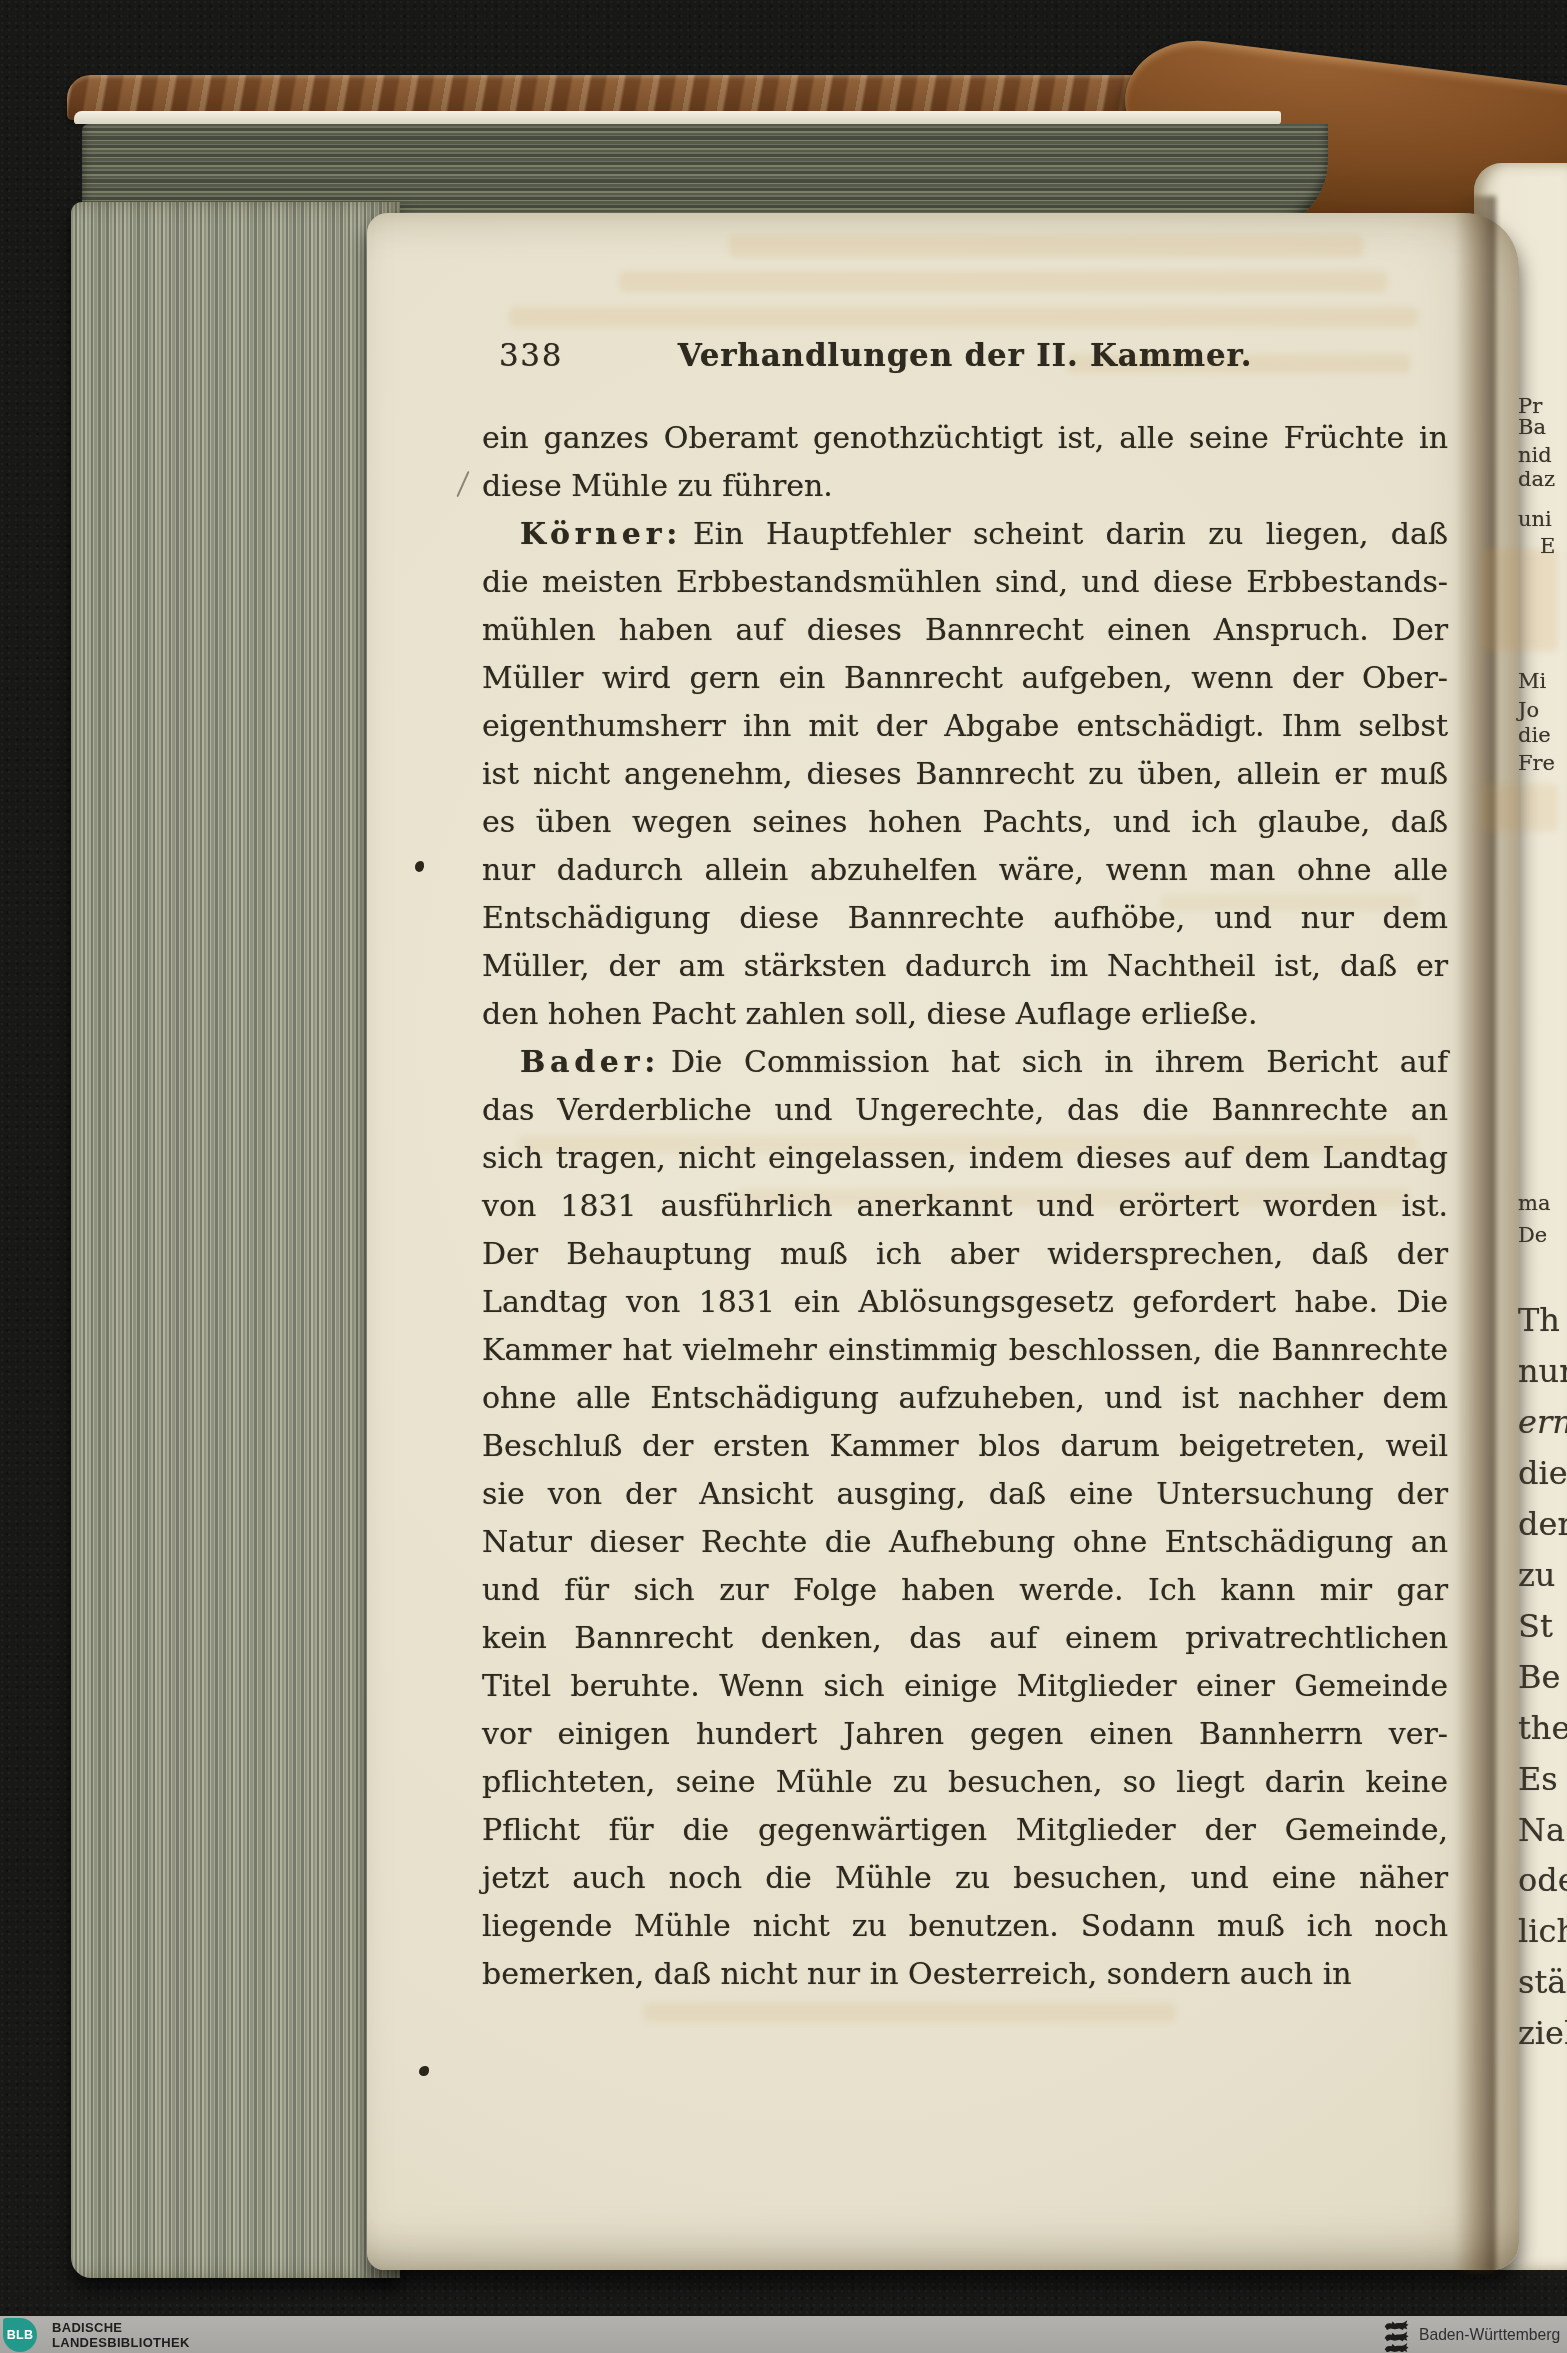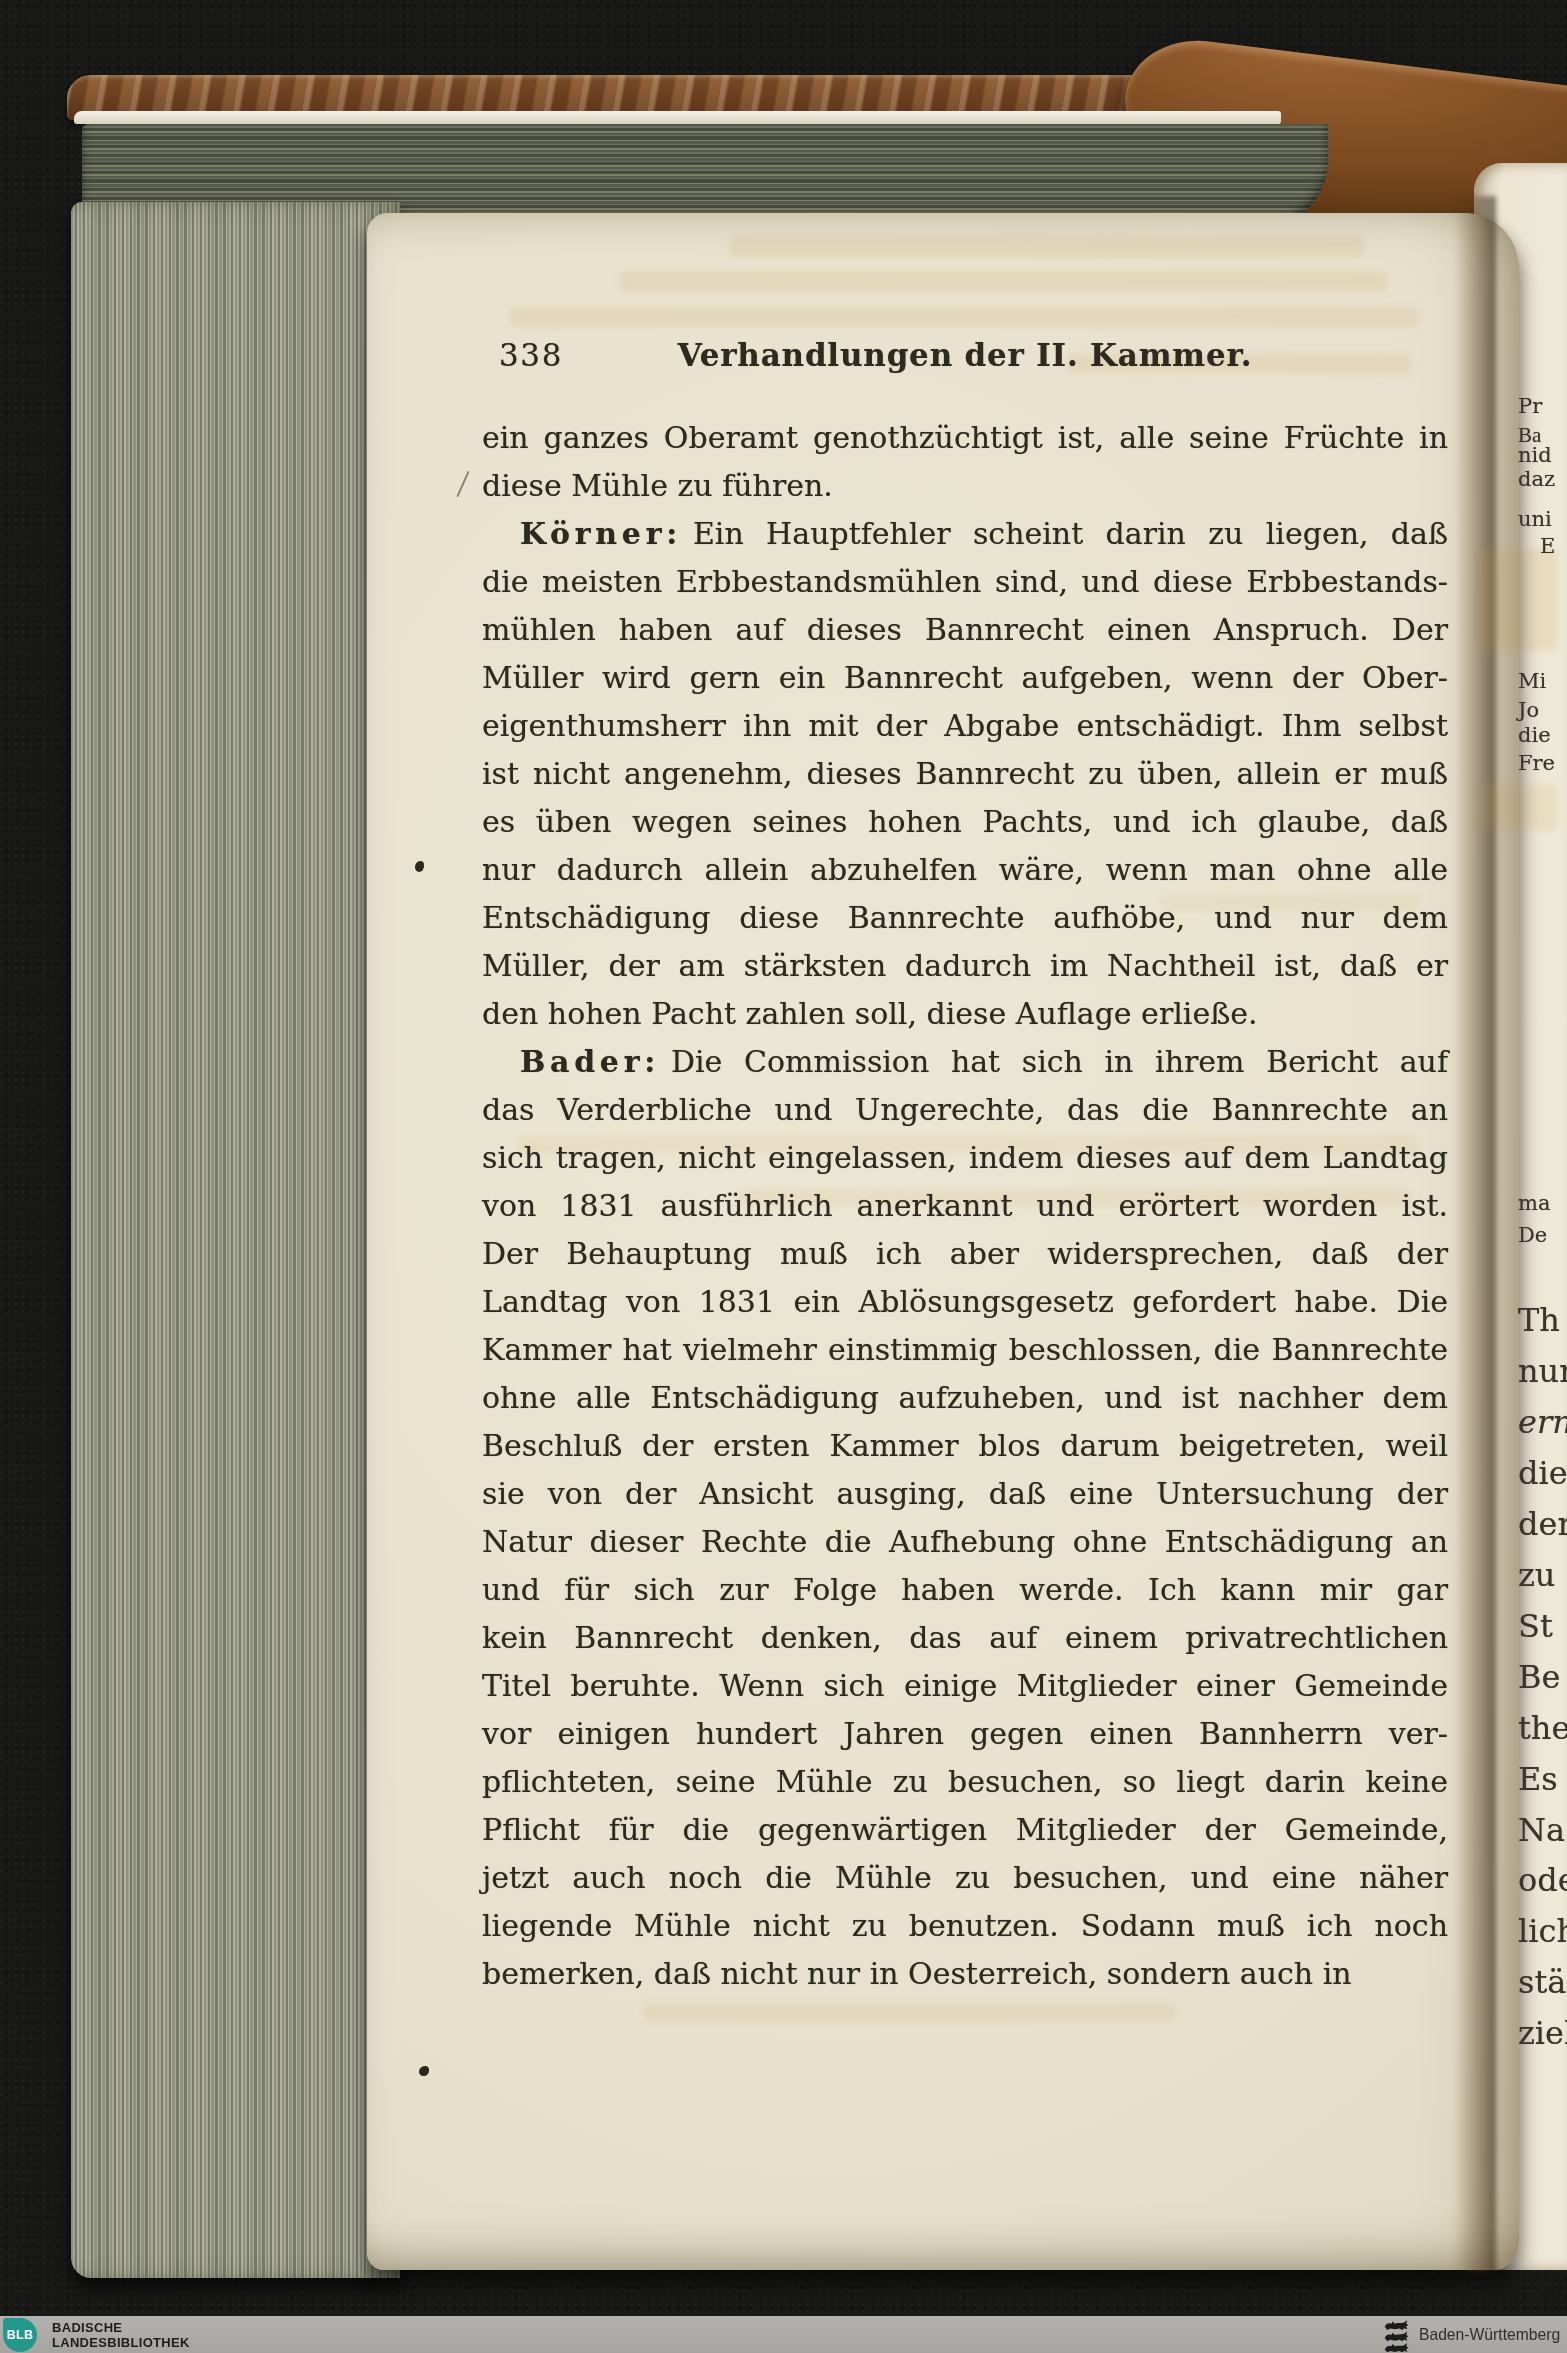--- a/index.html
+++ b/index.html
@@ -162,21 +162,21 @@
       <div class="tline">vor einigen hundert Jahren gegen einen Bannherrn ver-</div>
       <div class="tline">pflichteten, seine Mühle zu besuchen, so liegt darin keine</div>
       <div class="tline">Pflicht für die gegenwärtigen Mitglieder der Gemeinde,</div>
       <div class="tline">jetzt auch noch die Mühle zu besuchen, und eine näher</div>
       <div class="tline">liegende Mühle nicht zu benutzen. Sodann muß ich noch</div>
       <div class="tline pend">bemerken, daß nicht nur in Oesterreich, sondern auch in</div>
     </div>
 
   <div class="facing-text">
       <div class="frag small" style="top: 231px;">Pr</div>
-      <div class="frag small" style="top: 260px; font-family: Liberation Serif, serif;">Ba</div>
+      <div class="frag small" style="top: 252px;">Ba</div>
       <div class="frag small" style="top: 280px;">nid</div>
       <div class="frag small" style="top: 304px;">daz</div>
       <div class="frag small" style="top: 344px;">uni</div>
       <div class="frag small" style="top: 371px; left: 66px;">E</div>
       <div class="frag small" style="top: 506px;">Mi</div>
       <div class="frag small" style="top: 535px;">Jo</div>
       <div class="frag small" style="top: 560px;">die</div>
       <div class="frag small" style="top: 588px;">Fre</div>
       <div class="frag small" style="top: 1028px;">ma</div>
       <div class="frag small" style="top: 1060px;">De</div>

